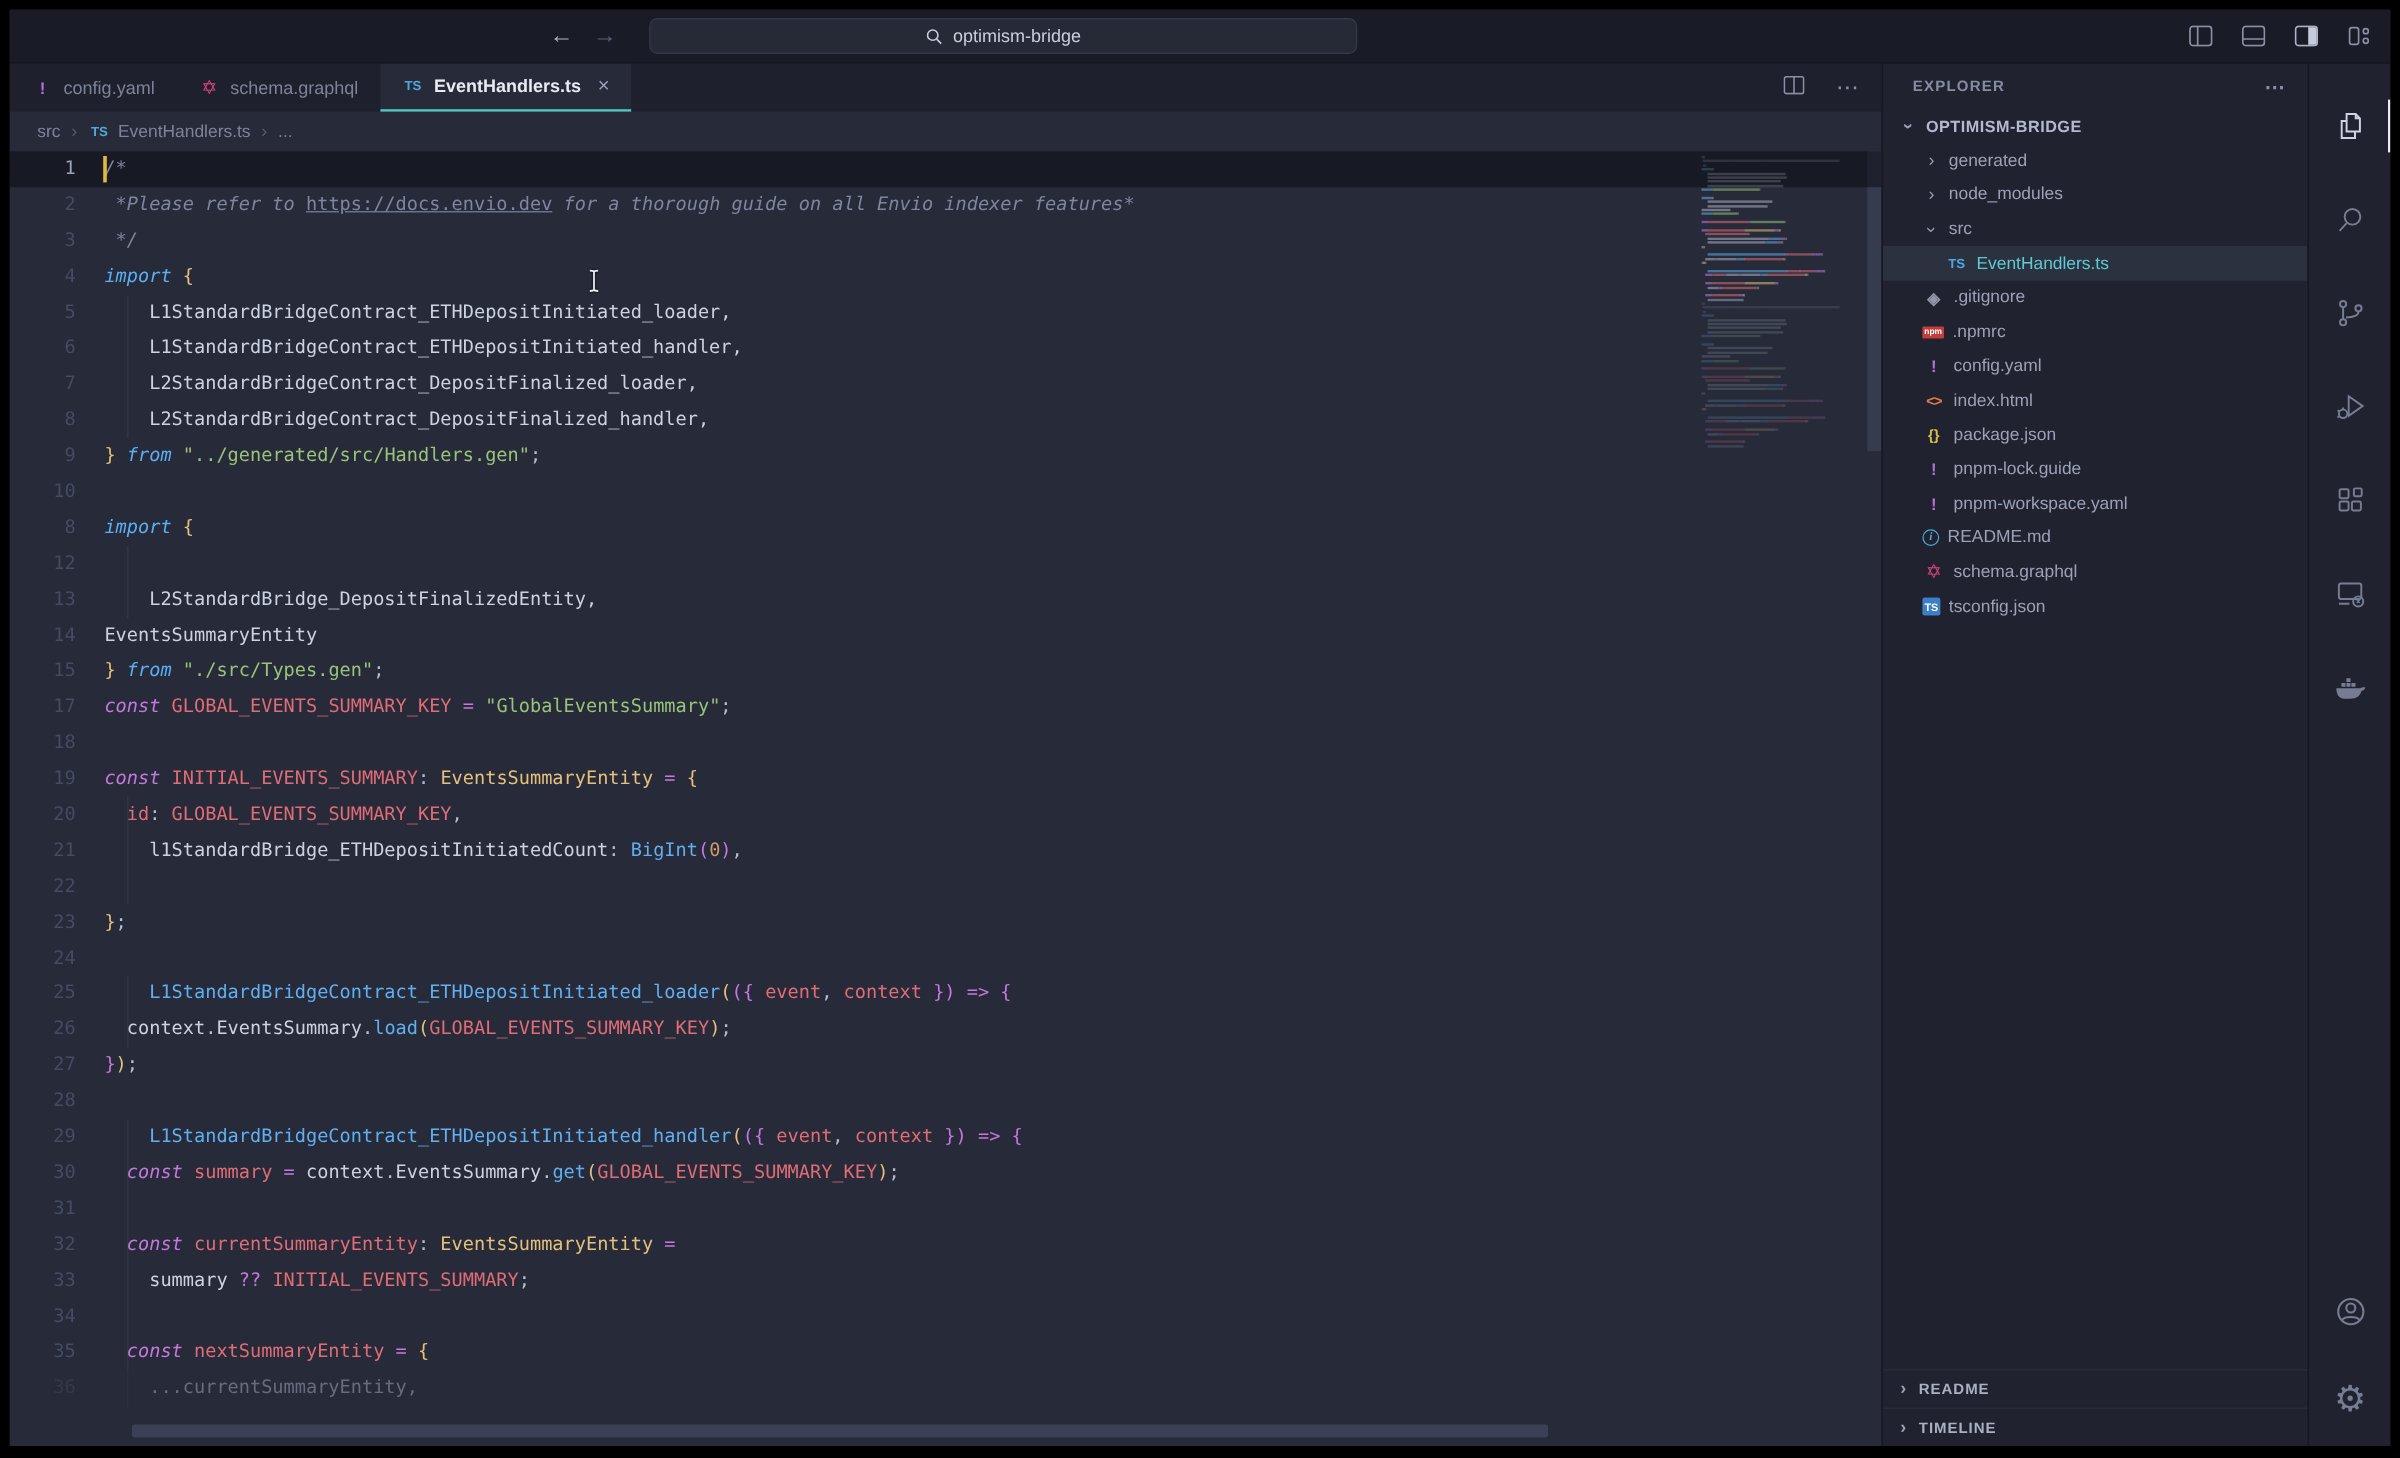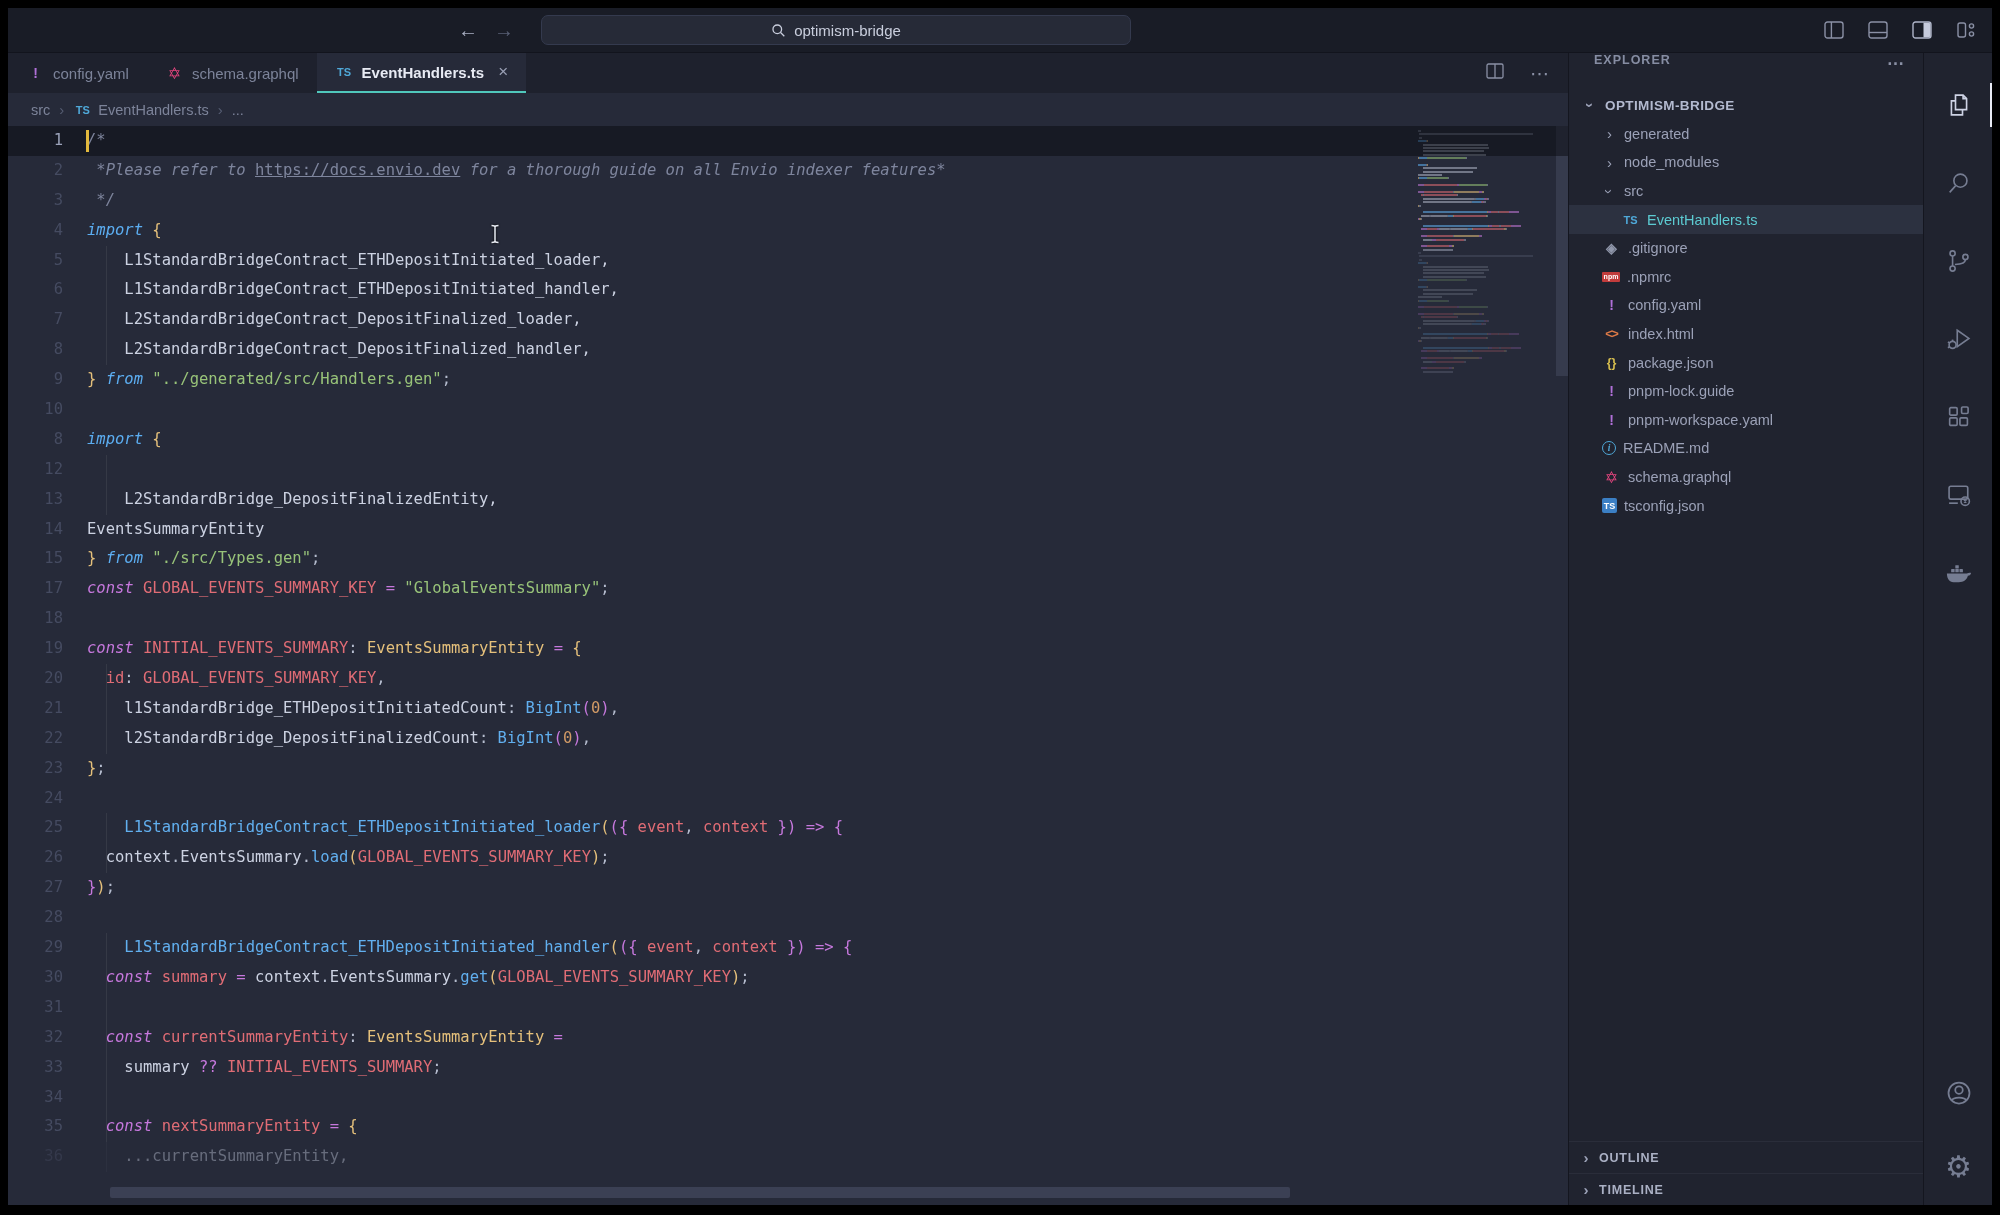--- a/index.html
+++ b/index.html
@@ -47,21 +47,21 @@
   
   .minimap{position:absolute;right:12px;top:4px;width:138px;}
   .mrow{height:2px;margin-bottom:1.4px;display:flex;}
   .mcopy{opacity:.38;}
   .vscroll{position:absolute;right:0;top:0;width:12px;height:250px;background:rgba(130,140,170,.18);}
   .hscroll{position:absolute;left:102px;bottom:7px;width:1180px;height:11px;background:rgba(130,140,170,.24);border-radius:2px;}
   .ibeam{position:absolute;left:480px;top:97px;}
   
   .sidebar{width:354px;flex:none;background:#20232f;border-left:1px solid #14161f;display:flex;
            flex-direction:column;color:#9ba1b7;position:relative;overflow:hidden;}
-  .sb-header{height:38px;flex:none;display:flex;align-items:flex-start;padding:0 18px 0 25px;color:#868da3;
+  .sb-header{height:38px;flex:none;display:flex;align-items:center;padding:0 18px 0 25px;color:#868da3;
              font-size:12.5px;font-weight:700;letter-spacing:1px;}
   .sb-header .dots{margin-left:auto;font-size:17px;}
   .trow{height:28.6px;flex:none;display:flex;align-items:center;gap:7px;font-size:14.5px;cursor:default;}
   .trow.bold{font-weight:700;color:#b3bad0;font-size:13.5px;letter-spacing:.4px;}
   .trow.selected{background:#2c3140;color:#5ccbd2;}
   .chev{width:15px;flex:none;display:inline-flex;justify-content:center;color:#9ba1b7;font-size:15px;}
   .chev.down{transform:rotate(90deg);}
   .ic{width:19px;flex:none;display:inline-flex;justify-content:center;align-items:center;font-weight:700;}
   .ic-yaml{color:#b070d8;font-size:14px;}
   .ic-gql{color:#e0447c;font-weight:400;font-size:16px;}
@@ -570,21 +570,21 @@
           <div class="line"><span class="gutter">8</span><span class="ltext"><span class="kw">import</span><span class="pt"> </span><span class="py">{</span></span></div>
           <div class="line"><span class="gutter">12</span><i class="g"></i></div>
           <div class="line"><span class="gutter">13</span><i class="g"></i><span class="ltext"><span class="id">    L2StandardBridge_DepositFinalizedEntity,</span></span></div>
           <div class="line"><span class="gutter">14</span><span class="ltext"><span class="id">EventsSummaryEntity</span></span></div>
           <div class="line"><span class="gutter">15</span><span class="ltext"><span class="py">}</span><span class="kw"> from </span><span class="st">"./src/Types.gen"</span><span class="pt">;</span></span></div>
           <div class="line"><span class="gutter">17</span><span class="ltext"><span class="kd">const</span><span class="vr"> GLOBAL_EVENTS_SUMMARY_KEY</span><span class="op"> =</span><span class="st"> "GlobalEventsSummary"</span><span class="pt">;</span></span></div>
           <div class="line"><span class="gutter">18</span><span class="ltext"></span></div>
           <div class="line"><span class="gutter">19</span><span class="ltext"><span class="kd">const</span><span class="vr"> INITIAL_EVENTS_SUMMARY</span><span class="pt">:</span><span class="ty"> EventsSummaryEntity</span><span class="op"> =</span><span class="py"> {</span></span></div>
           <div class="line"><span class="gutter">20</span><i class="g"></i><span class="ltext"><span class="vr">  id</span><span class="pt">:</span><span class="vr"> GLOBAL_EVENTS_SUMMARY_KEY</span><span class="pt">,</span></span></div>
           <div class="line"><span class="gutter">21</span><i class="g"></i><span class="ltext"><span class="id">    l1StandardBridge_ETHDepositInitiatedCount</span><span class="pt">:</span><span class="fn"> BigInt</span><span class="pm">(</span><span class="nm">0</span><span class="pm">)</span><span class="pt">,</span></span></div>
-          <div class="line"><span class="gutter">22</span><i class="g"></i><span class="ltext"><span class="id">    l2StandardBridge_DepositFinalizedCount</span><span class="pt">:</span><span class="fn"> BigInt</span><span class="pm">(</span><span class="nm">0</span><span class="pm">)</span><span class="pt">,</span></span></div>
+          <div class="line"><span class="gutter">22</span><i class="g"></i></div>
           <div class="line"><span class="gutter">23</span><span class="ltext"><span class="py">}</span><span class="pt">;</span></span></div>
           <div class="line"><span class="gutter">24</span><span class="ltext"></span></div>
           <div class="line"><span class="gutter">25</span><i class="g"></i><span class="ltext"><span class="fn">    L1StandardBridgeContract_ETHDepositInitiated_loader</span><span class="py">(</span><span class="pm">(</span><span class="pm">{</span><span class="vr"> event</span><span class="pt">,</span><span class="vr"> context</span><span class="pm"> }</span><span class="pm">)</span><span class="op"> =&gt;</span><span class="pm"> {</span></span></div>
           <div class="line"><span class="gutter">26</span><i class="g"></i><span class="ltext"><span class="id">  context</span><span class="pt">.</span><span class="id">EventsSummary</span><span class="pt">.</span><span class="fn">load</span><span class="py">(</span><span class="vr">GLOBAL_EVENTS_SUMMARY_KEY</span><span class="py">)</span><span class="pt">;</span></span></div>
           <div class="line"><span class="gutter">27</span><span class="ltext"><span class="pm">}</span><span class="py">)</span><span class="pt">;</span></span></div>
           <div class="line"><span class="gutter">28</span><span class="ltext"></span></div>
           <div class="line"><span class="gutter">29</span><i class="g"></i><span class="ltext"><span class="fn">    L1StandardBridgeContract_ETHDepositInitiated_handler</span><span class="py">(</span><span class="pm">(</span><span class="pm">{</span><span class="vr"> event</span><span class="pt">,</span><span class="vr"> context</span><span class="pm"> }</span><span class="pm">)</span><span class="op"> =&gt;</span><span class="pm"> {</span></span></div>
           <div class="line"><span class="gutter">30</span><i class="g"></i><span class="ltext"><span class="kd">  const</span><span class="vr"> summary</span><span class="op"> =</span><span class="id"> context</span><span class="pt">.</span><span class="id">EventsSummary</span><span class="pt">.</span><span class="fn">get</span><span class="py">(</span><span class="vr">GLOBAL_EVENTS_SUMMARY_KEY</span><span class="py">)</span><span class="pt">;</span></span></div>
           <div class="line"><span class="gutter">31</span><i class="g"></i><span class="ltext"></span></div>
           <div class="line"><span class="gutter">32</span><i class="g"></i><span class="ltext"><span class="kd">  const</span><span class="vr"> currentSummaryEntity</span><span class="pt">:</span><span class="ty"> EventsSummaryEntity</span><span class="op"> =</span></span></div>
@@ -658,21 +658,21 @@
             <span>schema.graphql</span>
           </div>
           <div class="trow" style="padding-left: 33px;">
             <span class="ic ic-tsjson">TS</span>
             <span>tsconfig.json</span>
           </div>
         </div>
       <div class="sb-bottom" id="sections">
           <div class="sb-sec">
             <span class="chev">›</span>
-            <span>OUTLINE</span>
+            <span>README</span>
           </div>
           <div class="sb-sec">
             <span class="chev">›</span>
             <span>TIMELINE</span>
           </div>
         </div>
     </div>
 
     <div class="activity">
       <div class="act active">

